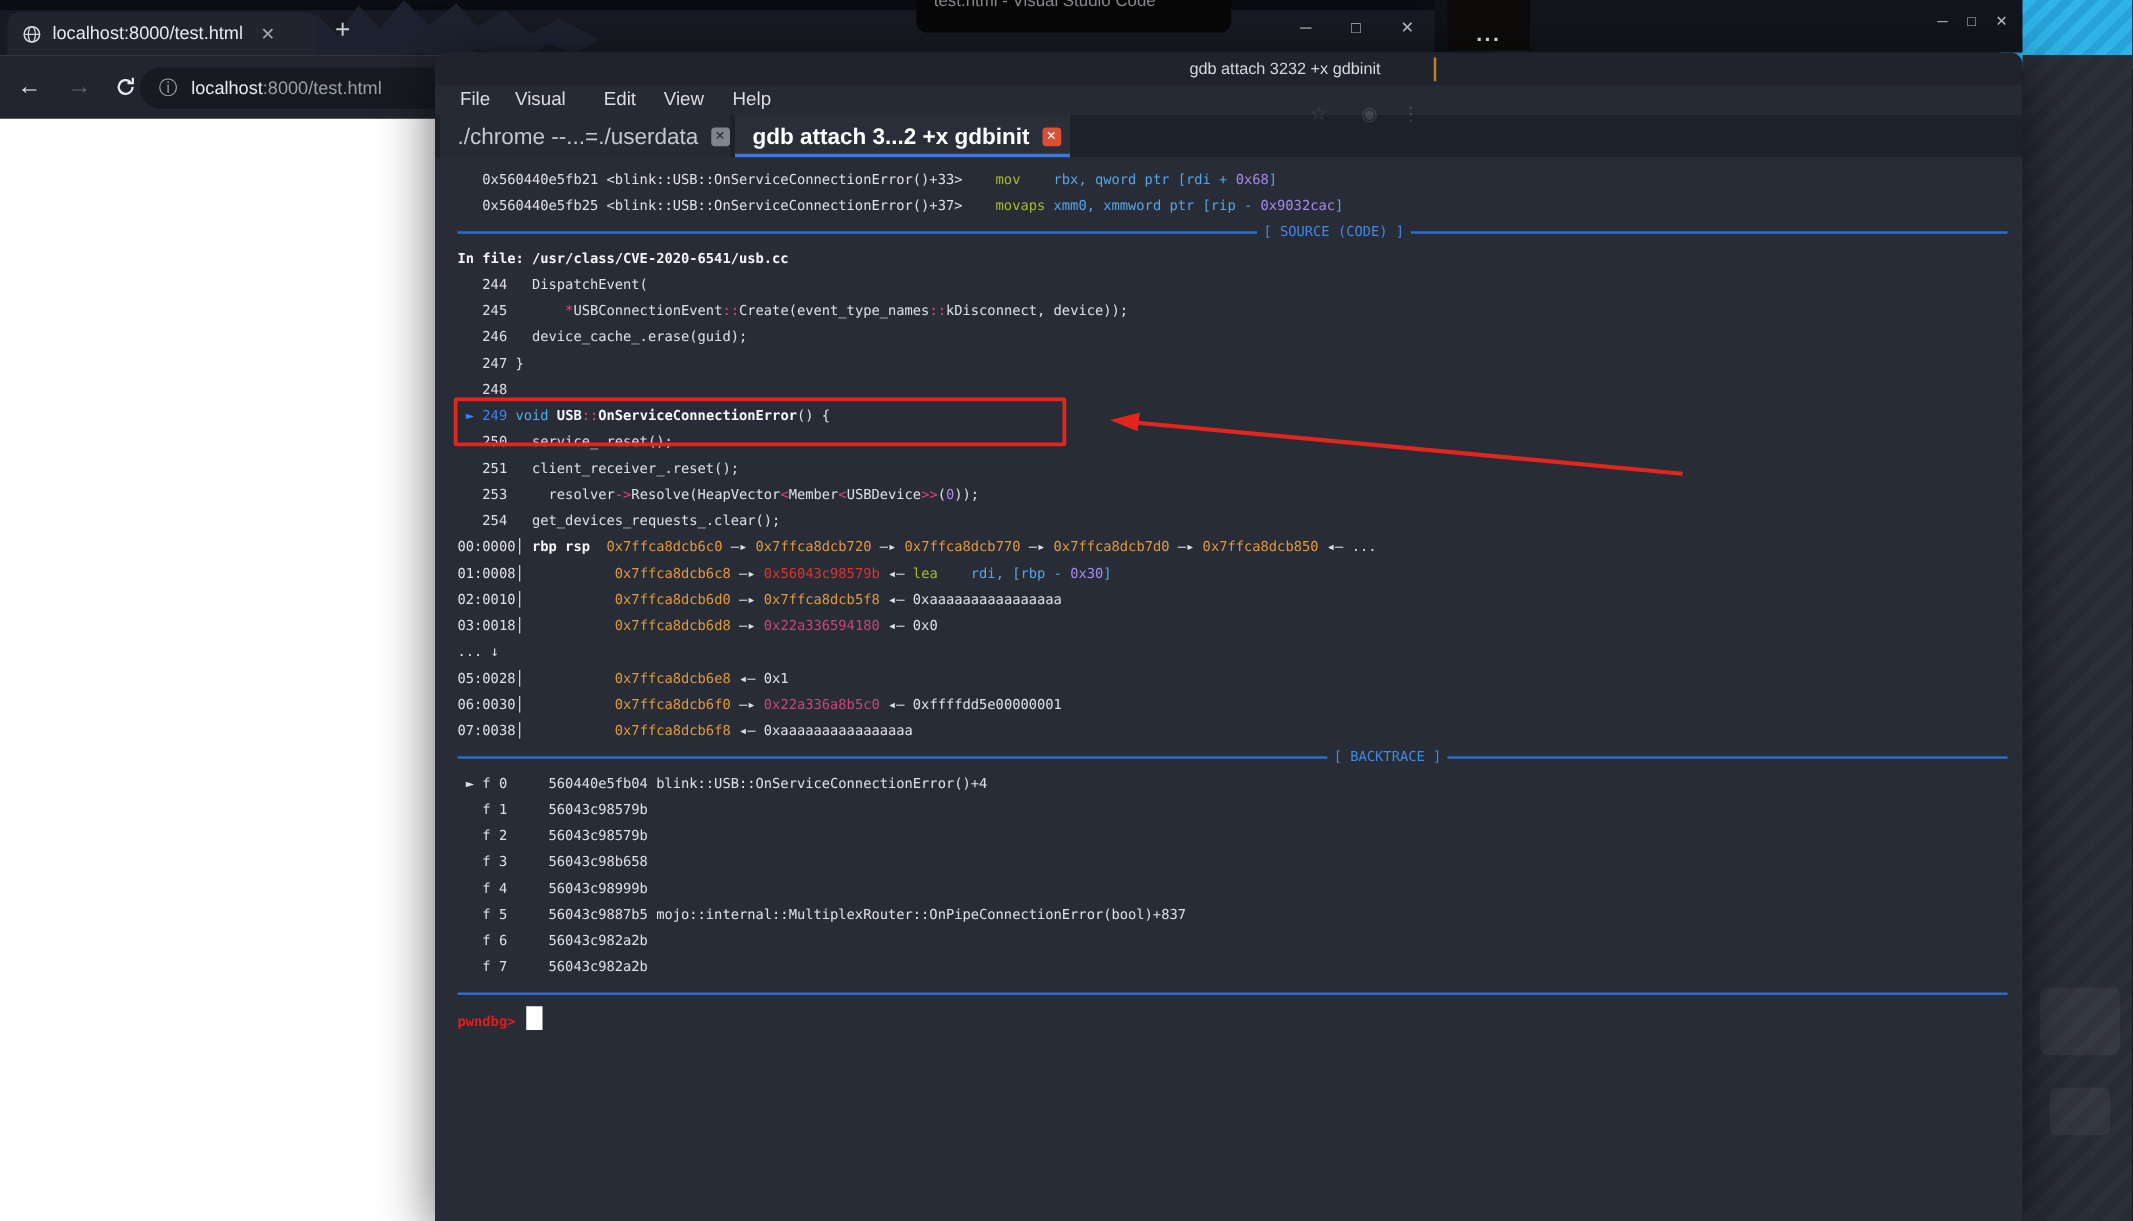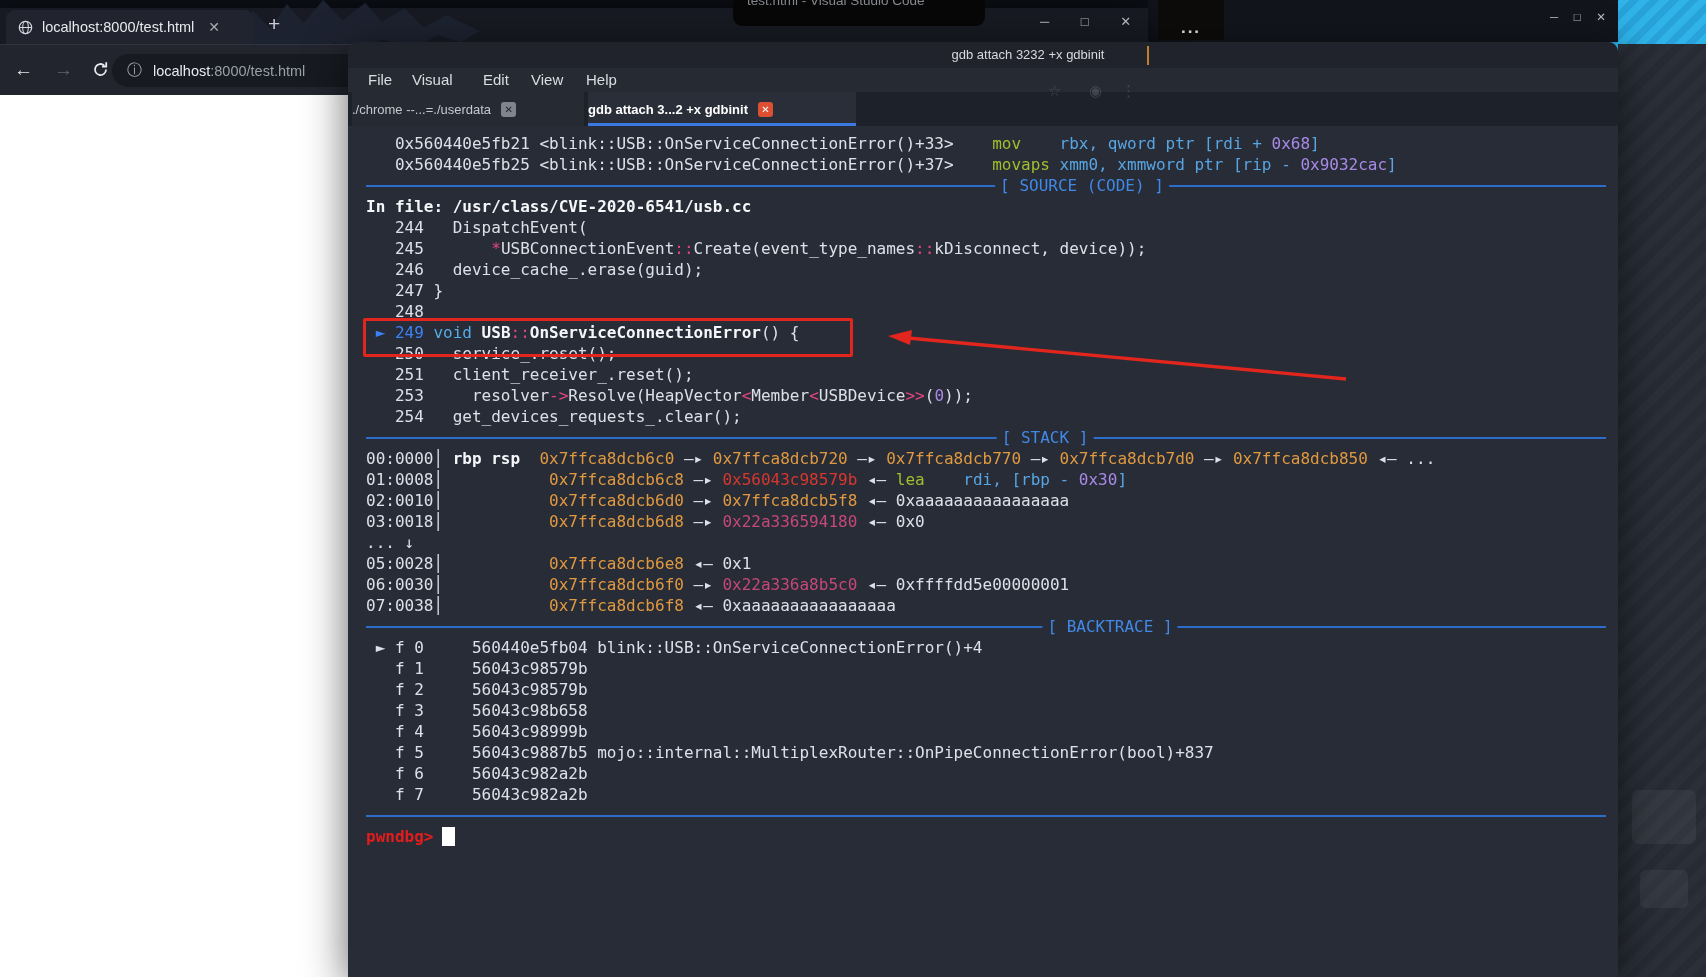--- a/index.html
+++ b/index.html
@@ -46,32 +46,32 @@
   #term-titlebar{position:absolute;left:0;top:0;width:100%;height:26px;background:#20232c}
   #term-title{position:absolute;left:680px;top:5px;transform:translateX(-50%);color:#d6d9de;font-size:13px;white-space:nowrap}
   #orange-tick{position:absolute;left:799px;top:4px;width:2px;height:19px;background:#bd8026}
   #term-menubar{position:absolute;left:0;top:26px;width:100%;height:24px;background:#262a33}
   .menu-item{position:absolute;top:3px;color:#dadde2;font-size:15px}
   #term-tabbar{position:absolute;left:0;top:50px;width:100%;height:34px;background:#1d212a}
   .term-tab{position:absolute;top:0;height:34px;display:flex;align-items:center}
   #term-tab-1{left:4px;width:232px;background:#262a33}
   #term-tab-2{left:240px;width:268px;background:#2a2e38}
   #term-tab-2 .underline{position:absolute;left:0;bottom:0;width:100%;height:3px;background:#3b79e2}
-  .term-tab .lbl{font-size:13px;white-space:nowrap}
+  .term-tab .lbl{margin-left:14px;font-size:18px;white-space:nowrap}
   #term-tab-1 .lbl{color:#c4c8cf}
   #term-tab-2 .lbl{color:#ffffff;font-weight:bold}
   .closebox{width:15px;height:15px;border-radius:3px;margin-left:10px;display:flex;align-items:center;justify-content:center;
     font-size:10px;font-weight:bold;font-family:"DejaVu Sans",sans-serif}
   .closebox.gray{background:#7f858e;color:#23262c}
   .closebox.red{background:#dd4f33;color:#fff}
   .ghost{position:absolute;color:#fff;opacity:.14;font-size:15px}
   
   #term-content{position:absolute;left:0;top:84px;right:0;bottom:0;background:#282c37;
     padding:7px 8px 0 18px;overflow:hidden}
-  .tl{font-family:"DejaVu Sans Mono",monospace;font-size:16px;line-height:21px;height:21px;white-space:pre;position:relative;color:#dde0e8}
+  .tl{font-family:"DejaVu Sans Mono",monospace;font-size:11px;line-height:21px;height:21px;white-space:pre;position:relative;color:#dde0e8}
   .s-d{color:#dde0e8}
   .s-b{color:#f5f6f9;font-weight:bold}
   .s-mn{color:#a3bd2d}
   .s-op{color:#58a5e2}
   .s-nm{color:#a88ae6}
   .s-ad{color:#e0993f}
   .s-ra{color:#d8372e}
   .s-ha{color:#c54878}
   .s-pk{color:#e0457e}
   .s-ln{color:#3b82f6}
@@ -162,33 +162,32 @@
       <span class="closebox red">✕</span>
       <span class="underline"></span>
     </div>
   </div>
   <span class="ghost" style="left:700px;top:40px">☆</span>
   <span class="ghost" style="left:741px;top:40px">◉</span>
   <span class="ghost" style="left:773px;top:40px">⋮</span>
   <div id="term-content">
       <div class="tl"><span class="s-d">   0x560440e5fb21 &lt;blink::USB::OnServiceConnectionError()+33&gt;    </span><span class="s-mn">mov</span><span class="s-op">    rbx, qword ptr [rdi + </span><span class="s-nm">0x68</span><span class="s-op">]</span></div>
       <div class="tl"><span class="s-d">   0x560440e5fb25 &lt;blink::USB::OnServiceConnectionError()+37&gt;    </span><span class="s-mn">movaps</span><span class="s-op"> xmm0, xmmword ptr [rip - </span><span class="s-nm">0x9032cac</span><span class="s-op">]</span></div>
-      <div class="tl tdiv"><span class="tdivlab" style="left: 701px; margin-left: 15px;">[ SOURCE (CODE) ]</span></div>
+      <div class="tl tdiv"><span class="tdivlab" style="left: 701px;">[ SOURCE (CODE) ]</span></div>
       <div class="tl"><span class="s-b">In file: /usr/class/CVE-2020-6541/usb.cc</span></div>
       <div class="tl"><span class="s-d">   244   DispatchEvent(</span></div>
       <div class="tl"><span class="s-d">   245       </span><span class="s-pk">*</span><span class="s-d">USBConnectionEvent</span><span class="s-pk">::</span><span class="s-d">Create(event_type_names</span><span class="s-pk">::</span><span class="s-d">kDisconnect, device));</span></div>
       <div class="tl"><span class="s-d">   246   device_cache_.erase(guid);</span></div>
       <div class="tl"><span class="s-d">   247 }</span></div>
       <div class="tl"><span class="s-d">   248</span></div>
       <div class="tl boxed"><span class="s-ln"> ► 249 </span><span class="s-kw">void</span><span class="s-d"> </span><span class="s-b">USB</span><span class="s-pk">::</span><span class="s-b">OnServiceConnectionError</span><span class="s-d">() {</span></div>
       <div class="tl"><span class="s-d">   250   service_.reset();</span></div>
       <div class="tl"><span class="s-d">   251   client_receiver_.reset();</span></div>
       <div class="tl"><span class="s-d">   253     resolver</span><span class="s-pk">-&gt;</span><span class="s-d">Resolve(HeapVector</span><span class="s-pk">&lt;</span><span class="s-d">Member</span><span class="s-pk">&lt;</span><span class="s-d">USBDevice</span><span class="s-pk">&gt;&gt;</span><span class="s-d">(</span><span class="s-nm">0</span><span class="s-d">));</span></div>
       <div class="tl"><span class="s-d">   254   get_devices_requests_.clear();</span></div>
-      <div class="tl tdiv"><span class="tdivlab" style="left: 679px;">[ STACK ]</span></div>
       <div class="tl"><span class="s-d">00:0000│ </span><span class="s-b">rbp rsp</span><span class="s-d">  </span><span class="s-ad">0x7ffca8dcb6c0</span><span class="s-d"> —▸ </span><span class="s-ad">0x7ffca8dcb720</span><span class="s-d"> —▸ </span><span class="s-ad">0x7ffca8dcb770</span><span class="s-d"> —▸ </span><span class="s-ad">0x7ffca8dcb7d0</span><span class="s-d"> —▸ </span><span class="s-ad">0x7ffca8dcb850</span><span class="s-d"> ◂— ...</span></div>
       <div class="tl"><span class="s-d">01:0008│           </span><span class="s-ad">0x7ffca8dcb6c8</span><span class="s-d"> —▸ </span><span class="s-ra">0x56043c98579b</span><span class="s-d"> ◂— </span><span class="s-mn">lea</span><span class="s-op">    rdi, [rbp - </span><span class="s-nm">0x30</span><span class="s-op">]</span></div>
       <div class="tl"><span class="s-d">02:0010│           </span><span class="s-ad">0x7ffca8dcb6d0</span><span class="s-d"> —▸ </span><span class="s-ad">0x7ffca8dcb5f8</span><span class="s-d"> ◂— 0xaaaaaaaaaaaaaaaa</span></div>
       <div class="tl"><span class="s-d">03:0018│           </span><span class="s-ad">0x7ffca8dcb6d8</span><span class="s-d"> —▸ </span><span class="s-ha">0x22a336594180</span><span class="s-d"> ◂— 0x0</span></div>
       <div class="tl"><span class="s-d">... ↓</span></div>
       <div class="tl"><span class="s-d">05:0028│           </span><span class="s-ad">0x7ffca8dcb6e8</span><span class="s-d"> ◂— 0x1</span></div>
       <div class="tl"><span class="s-d">06:0030│           </span><span class="s-ad">0x7ffca8dcb6f0</span><span class="s-d"> —▸ </span><span class="s-ha">0x22a336a8b5c0</span><span class="s-d"> ◂— 0xffffdd5e00000001</span></div>
       <div class="tl"><span class="s-d">07:0038│           </span><span class="s-ad">0x7ffca8dcb6f8</span><span class="s-d"> ◂— 0xaaaaaaaaaaaaaaaa</span></div>
       <div class="tl tdiv"><span class="tdivlab" style="left: 704px; margin-left: 40px;">[ BACKTRACE ]</span></div>
       <div class="tl"><span class="s-d"> ► f 0     560440e5fb04 blink::USB::OnServiceConnectionError()+4</span></div>

